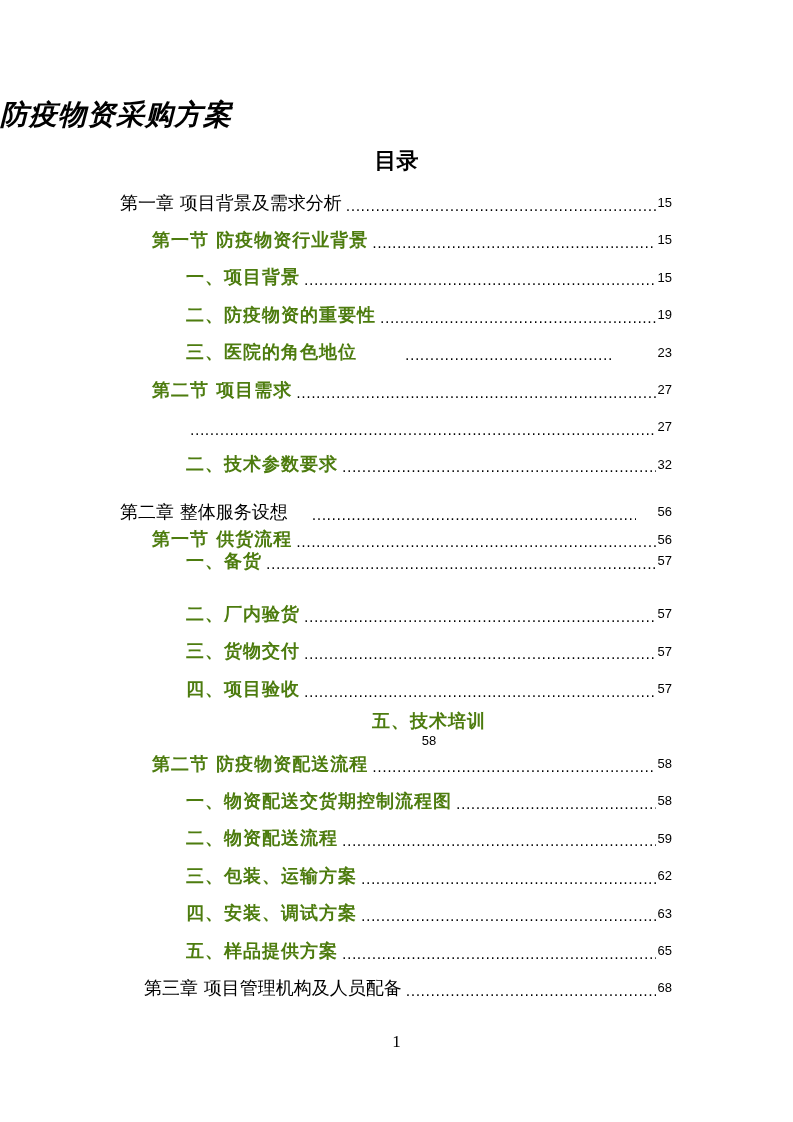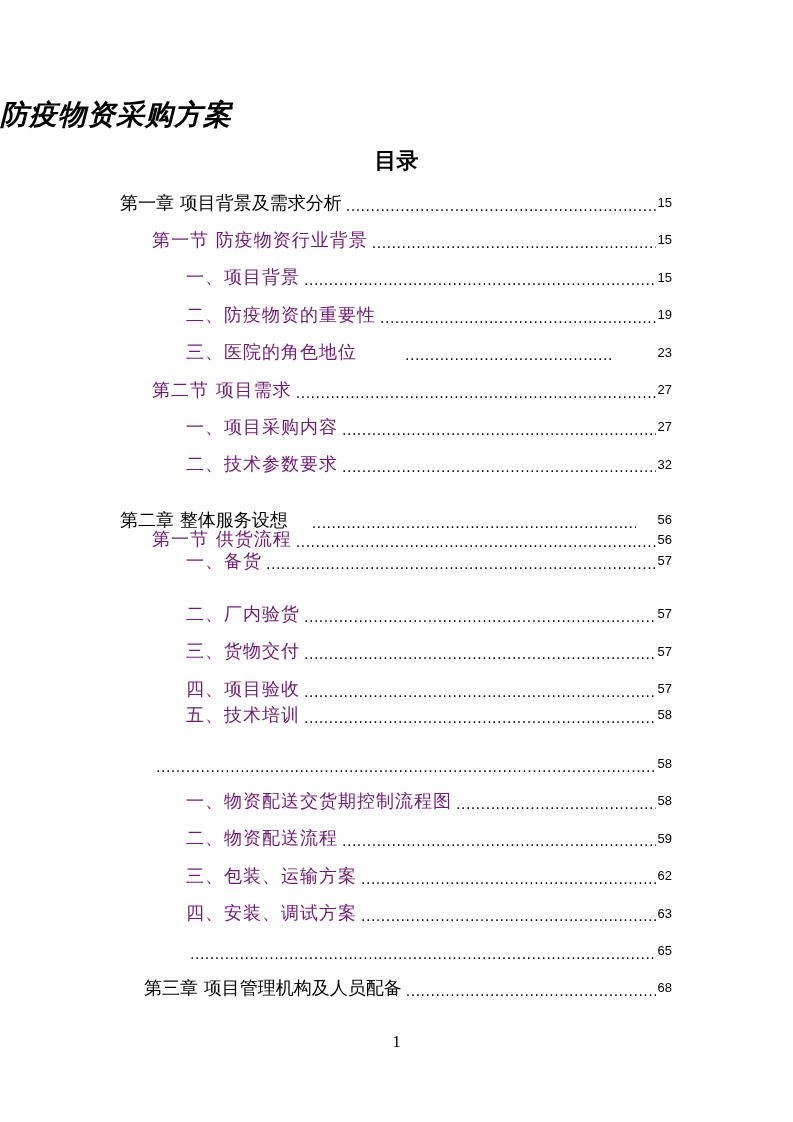--- a/index.html
+++ b/index.html
@@ -8,21 +8,21 @@
     .subtitle { position: absolute; top: 146px; left: 8px; width: 777px; text-align: center; font-size: 22px; font-weight: bold; }
     .toc { position: absolute; top: 184px; left: 0; width: 793px; }
     .row { position: absolute; height: 37px; display: flex; align-items: center; right: 121px; }
     .row .label { white-space: nowrap; font-size: 18px; }
     .row .dots { flex: 1; overflow: hidden; white-space: nowrap; margin: 0 2px 0 4px; font-size: 14px; letter-spacing: 0.5px; line-height: 1; position: relative; top: 3px; }
     .row .page { font-family: "Liberation Sans", sans-serif; font-size: 13px; white-space: nowrap; }
     .lvl1 { left: 120px; }
     .lvl1 .label, .lvl1 .page, .lvl1 .dots { font-weight: normal; }
     .lvl2 { left: 152px; }
     .lvl3 { left: 186px; }
-    .lvl2 .label, .lvl3 .label { color: #701a75; font-weight: normal; letter-spacing: 1px; }
+    .lvl2 .label, .lvl3 .label { color: #4d7c0f; font-weight: bold; letter-spacing: 1px; }
     .footer { position: absolute; top: 1032px; left: 0; width: 793px; text-align: center; font-family: "Liberation Serif", serif; font-size: 17px; }
   </style>
 </head>
 <body>
 
 <div class="title">防疫物资采购方案</div>
 <div class="subtitle">目录</div>
 
 <div class="toc" id="toc">
     <div class="row lvl1" style="top: 0px;">
@@ -49,30 +49,29 @@
       <span class="label">三、医院的角色地位</span>
       <span class="dots">........................................................................................................................................................</span>
       <span class="page">23</span>
     </div>
     <div class="row lvl2" style="top: 187px;">
       <span class="label">第二节  项目需求</span>
       <span class="dots">........................................................................................................................................................</span>
       <span class="page">27</span>
     </div>
     <div class="row lvl3" style="top: 224.4px;">
-      <span class="label">一、项目采购内容</span>
       <span class="dots">........................................................................................................................................................</span>
       <span class="page">27</span>
     </div>
     <div class="row lvl3" style="top: 261.8px;">
       <span class="label">二、技术参数要求</span>
       <span class="dots">........................................................................................................................................................</span>
       <span class="page">32</span>
     </div>
-    <div class="row lvl1" style="top: 317px; gap: 20px;">
+    <div class="row lvl1" style="top: 309px; gap: 20px;">
       <span class="label">第二章  整体服务设想</span>
       <span class="dots">........................................................................................................................................................</span>
       <span class="page">56</span>
     </div>
     <div class="row lvl2" style="top: 336.6px;">
       <span class="label">第一节  供货流程</span>
       <span class="dots">........................................................................................................................................................</span>
       <span class="page">56</span>
     </div>
     <div class="row lvl3" style="top: 358px; justify-content: center;">
@@ -88,26 +87,27 @@
     <div class="row lvl3" style="top: 448.8px;">
       <span class="label">三、货物交付</span>
       <span class="dots">........................................................................................................................................................</span>
       <span class="page">57</span>
     </div>
     <div class="row lvl3" style="top: 486.2px;">
       <span class="label">四、项目验收</span>
       <span class="dots">........................................................................................................................................................</span>
       <span class="page">57</span>
     </div>
-    <div class="row lvl3" style="top: 512px;">
+    <div class="row lvl3" style="top: 525px; flex-direction: column;">
       <span class="label">五、技术培训</span>
       <span class="dots">........................................................................................................................................................</span>
       <span class="page">58</span>
     </div>
     <div class="row lvl2" style="top: 561px;">
+      <span class="label">第二节  防疫物资配送流程</span>
       <span class="dots">........................................................................................................................................................</span>
       <span class="page">58</span>
     </div>
     <div class="row lvl3" style="top: 598.4px;">
       <span class="label">一、物资配送交货期控制流程图</span>
       <span class="dots">........................................................................................................................................................</span>
       <span class="page">58</span>
     </div>
     <div class="row lvl3" style="top: 635.8px;">
       <span class="label">二、物资配送流程</span>
@@ -118,20 +118,21 @@
       <span class="label">三、包装、运输方案</span>
       <span class="dots">........................................................................................................................................................</span>
       <span class="page">62</span>
     </div>
     <div class="row lvl3" style="top: 710.6px;">
       <span class="label">四、安装、调试方案</span>
       <span class="dots">........................................................................................................................................................</span>
       <span class="page">63</span>
     </div>
     <div class="row lvl3" style="top: 748px;">
+      <span class="label">五、样品提供方案</span>
       <span class="dots">........................................................................................................................................................</span>
       <span class="page">65</span>
     </div>
     <div class="row lvl1" style="top: 785.4px; margin-left: 24px;">
       <span class="label">第三章  项目管理机构及人员配备</span>
       <span class="dots">........................................................................................................................................................</span>
       <span class="page">68</span>
     </div>
   </div>
 

